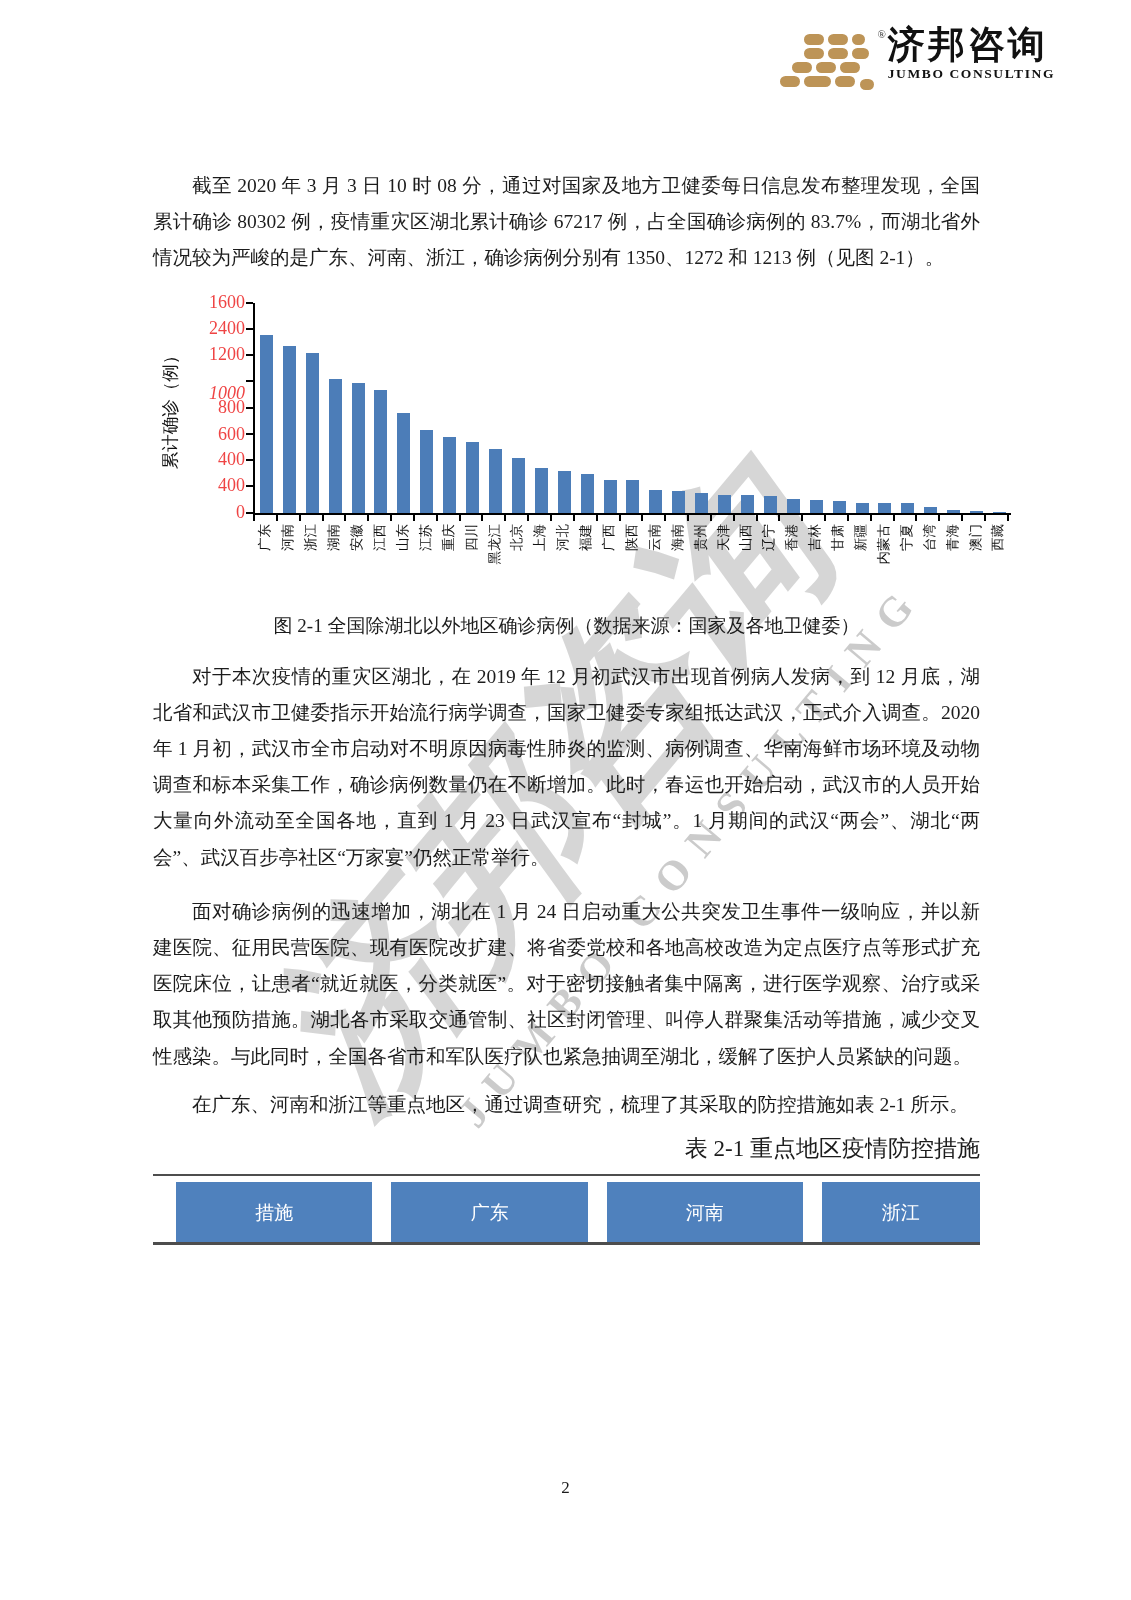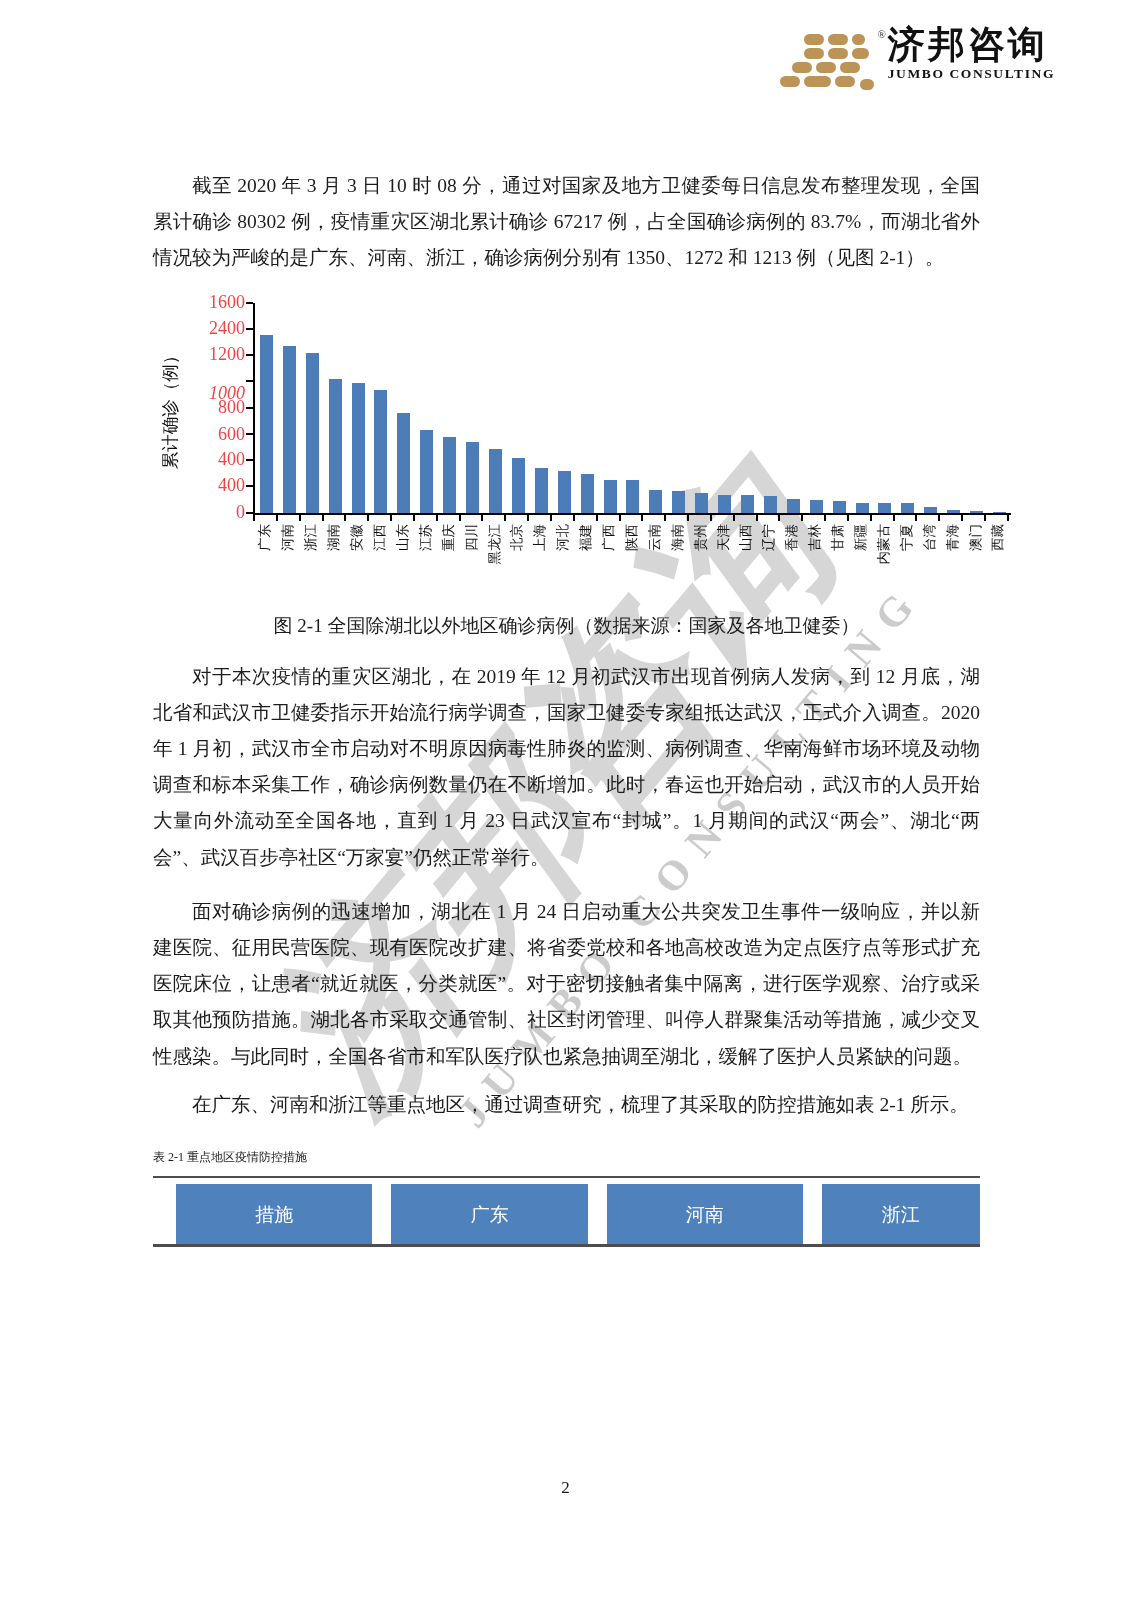--- a/index.html
+++ b/index.html
@@ -38,21 +38,21 @@
   .ytitle span{transform:rotate(-90deg);white-space:nowrap;font-size:17.5px;color:#111;}
   .xticks{position:absolute;left:100px;top:222px;width:756px;height:6px;display:flex;}
   .xtick{flex:1;border-right:2px solid #000;}
   .xtick:first-child{border-left:2px solid #000;}
   .xlabels{position:absolute;left:100px;top:222px;width:756px;display:flex;}
   .xcat{flex:1;position:relative;height:78px;}
   .xcat span{position:absolute;top:9px;right:calc(50% + 8px);transform:rotate(-90deg);
              transform-origin:100% 0;white-space:nowrap;font-size:13.5px;color:#111;}
   
   .figcap{font-size:19px;text-align:center;margin-top:18px;}
-  .tcap{font-size:12px;text-align:left;margin-top:26px;}
+  .tcap{font-size:23px;text-align:right;margin-top:10px;}
   
   .thead{display:flex;gap:19px;margin-top:10px;border-top:2px solid #4d4d4d;
          border-bottom:3px solid #4d4d4d;padding-top:6px;padding-left:23px;}
   .thcell{height:60px;line-height:62px;text-align:center;color:#ffffff;font-size:19px;flex-basis:0;}
   .thcell:nth-child(1){flex-grow:26.3;} .thcell:nth-child(2){flex-grow:26.3;}
   .thcell:nth-child(3){flex-grow:26.2;} .thcell:nth-child(4){flex-grow:21.2;}
   
   .pageno{position:absolute;top:1478px;left:0;width:100%;text-align:center;font-size:17px;z-index:1;}
 </style>
 </head>

